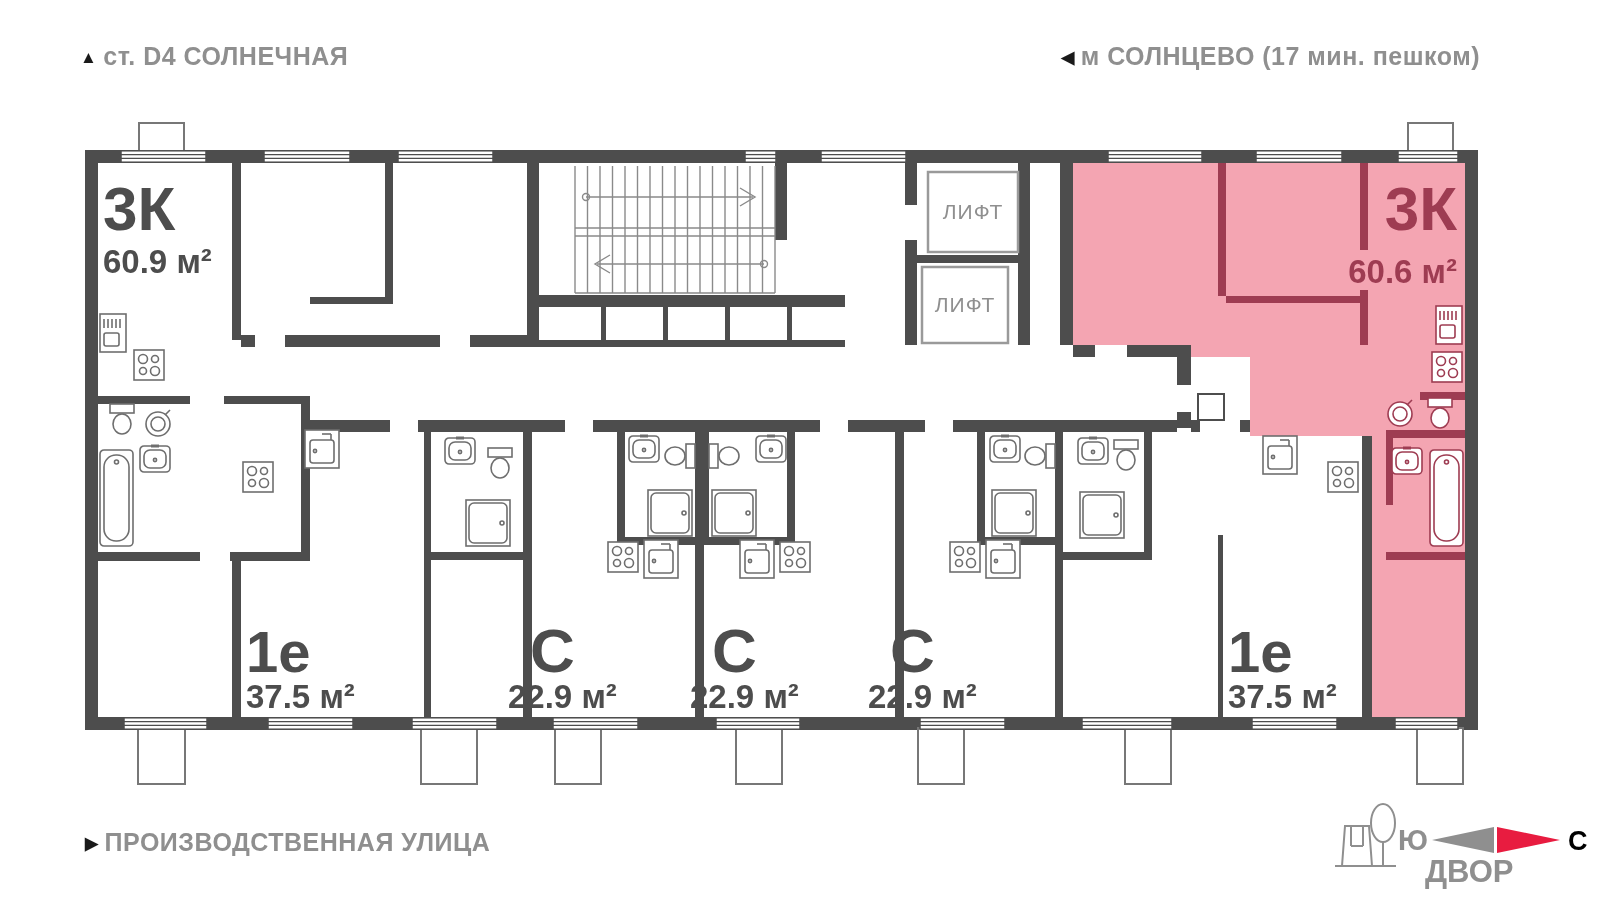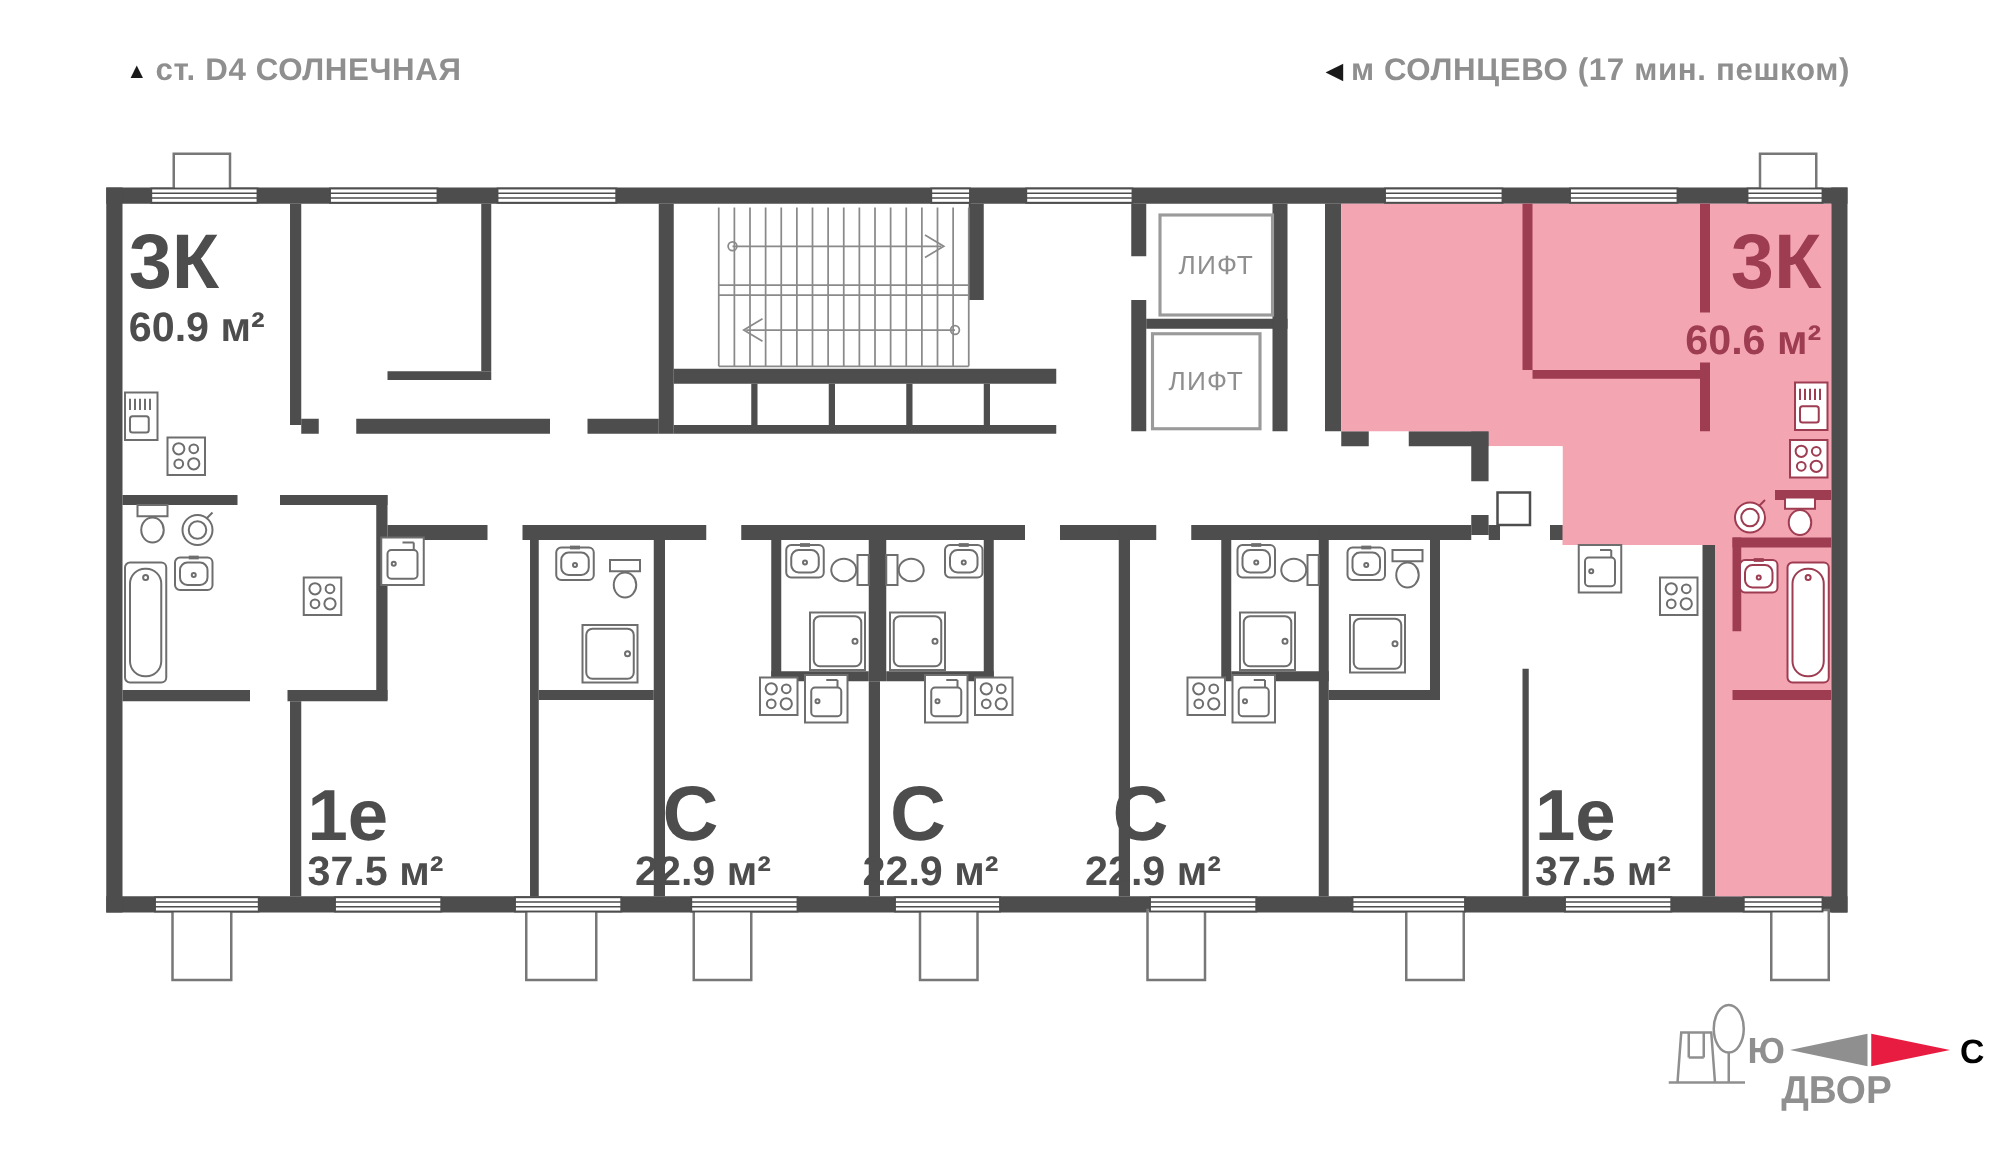--- a/index.html
+++ b/index.html
@@ -1,21 +1,21 @@
 <!DOCTYPE html>
 <html><head>
 <meta charset="utf-8">
 <style>
   html,body{margin:0;padding:0;background:#fff;}
   #stage{position:relative;width:1600px;height:920px;background:#ffffff;overflow:hidden;
          font-family:"Liberation Sans", sans-serif;}
   .toplabel{position:absolute;font-size:25px;font-weight:bold;color:#8f8f8f;
             letter-spacing:0.5px;white-space:nowrap;}
   .marker{color:#1a1a1a;font-size:17px;vertical-align:2px;padding-right:6px;}
-  #hdr-left{left:101px;top:42px;}
+  #hdr-left{left:80px;top:42px;}
   #hdr-right{right:120px;top:42px;}
   #ftr-street{left:85px;top:828px;}
   svg text{font-family:"Liberation Sans", sans-serif;}
   .w{fill:#4d4d4d;}
   .winline{stroke:#4d4d4d;stroke-width:1.3;}
   .winrect{fill:#ffffff;stroke:#4d4d4d;stroke-width:1.5;}
   .balc{fill:#ffffff;stroke:#777777;stroke-width:2;}
   .fx{stroke:#6e6e6e;stroke-width:1.6;fill:#ffffff;}
   .stair{stroke:#8a8a8a;stroke-width:1.4;fill:none;}
   .liftbox{fill:#ffffff;stroke:#9a9a9a;stroke-width:2.5;}
@@ -26,20 +26,21 @@
 </style>
 </head>
 <body>
 
 <div id="stage">
 
   <div id="hdr-left" class="toplabel"><span class="marker">▲</span><span>ст. D4 СОЛНЕЧНАЯ</span></div>
 
   <div id="hdr-right" class="toplabel"><span class="marker">◀</span><span>м СОЛНЦЕВО (17 мин. пешком)</span></div>
 
+  <div id="ftr-street" class="toplabel"><span class="marker">▶</span><span>ПРОИЗВОДСТВЕННАЯ УЛИЦА</span></div>
 
   <svg width="1600" height="920" viewBox="0 0 1600 920" style="position:absolute;left:0;top:0;">
     <defs>
       <g id="ic-stove">
         <rect x="0" y="0" width="30" height="30"></rect>
         <circle cx="9" cy="9" r="4.5" fill="none"></circle>
           <circle cx="21" cy="9" r="3.5" fill="none"></circle>
         <circle cx="9" cy="21" r="3.5" fill="none"></circle>
           <circle cx="21" cy="21" r="4.5" fill="none"></circle>
       </g>

